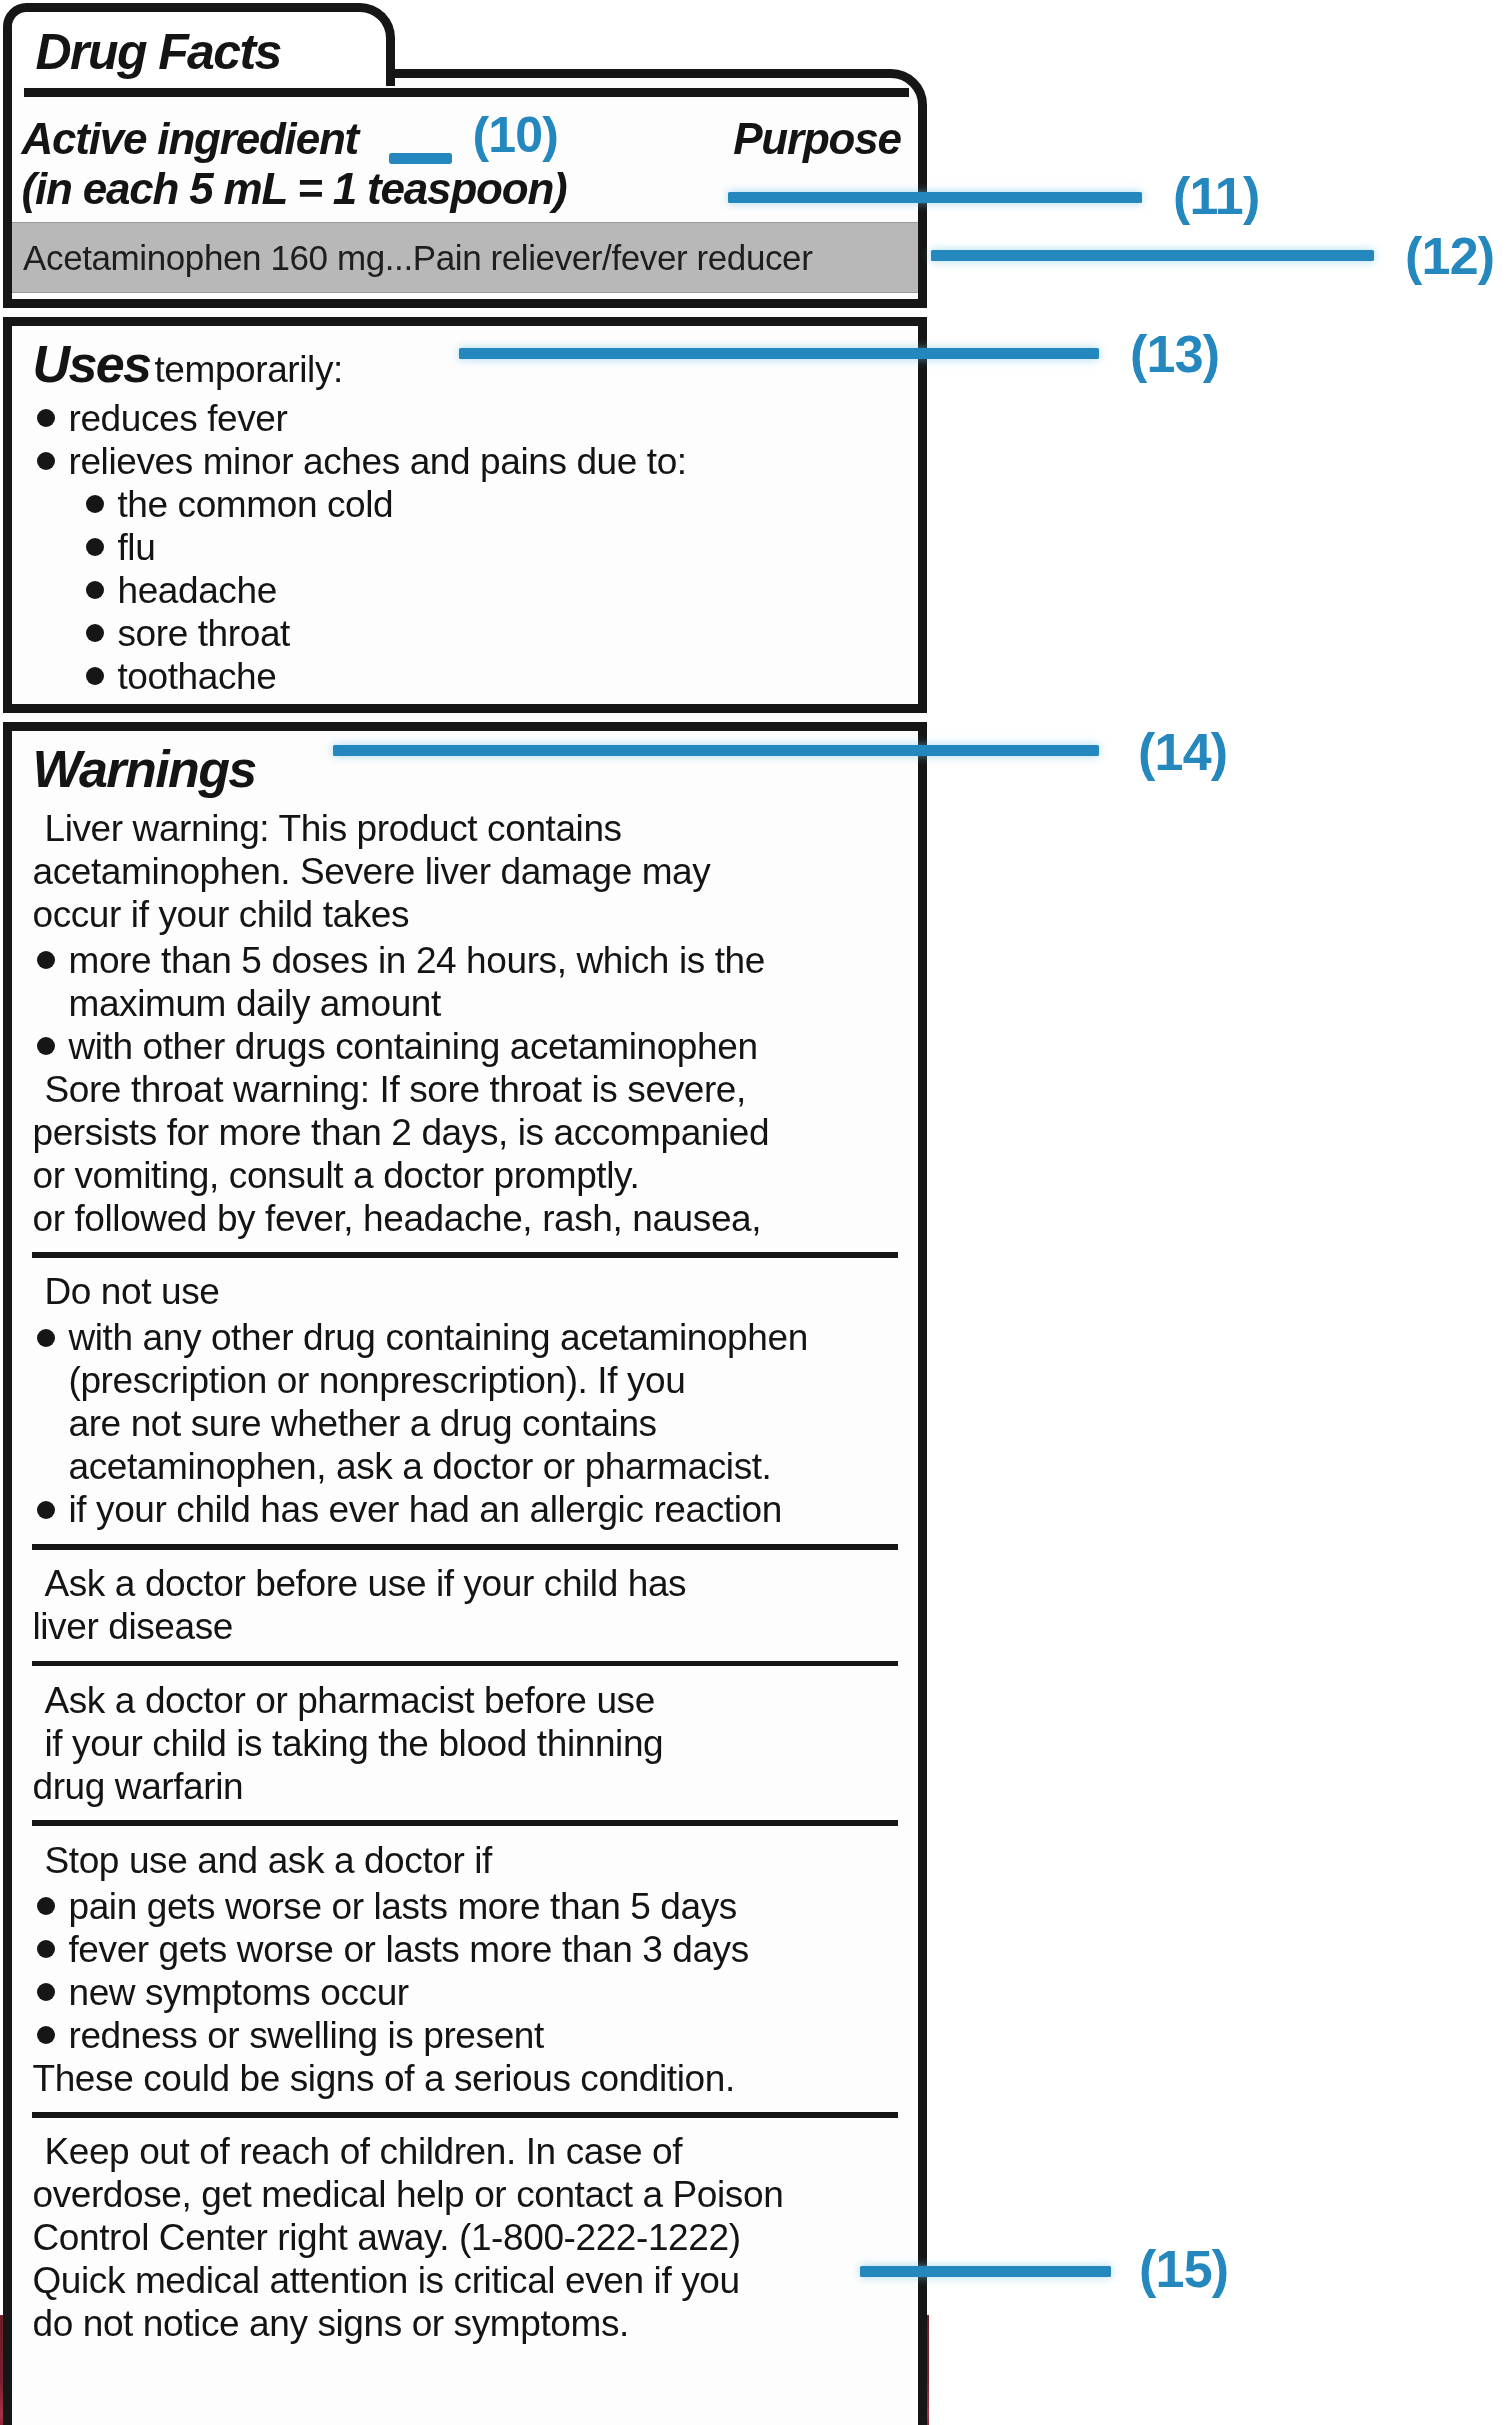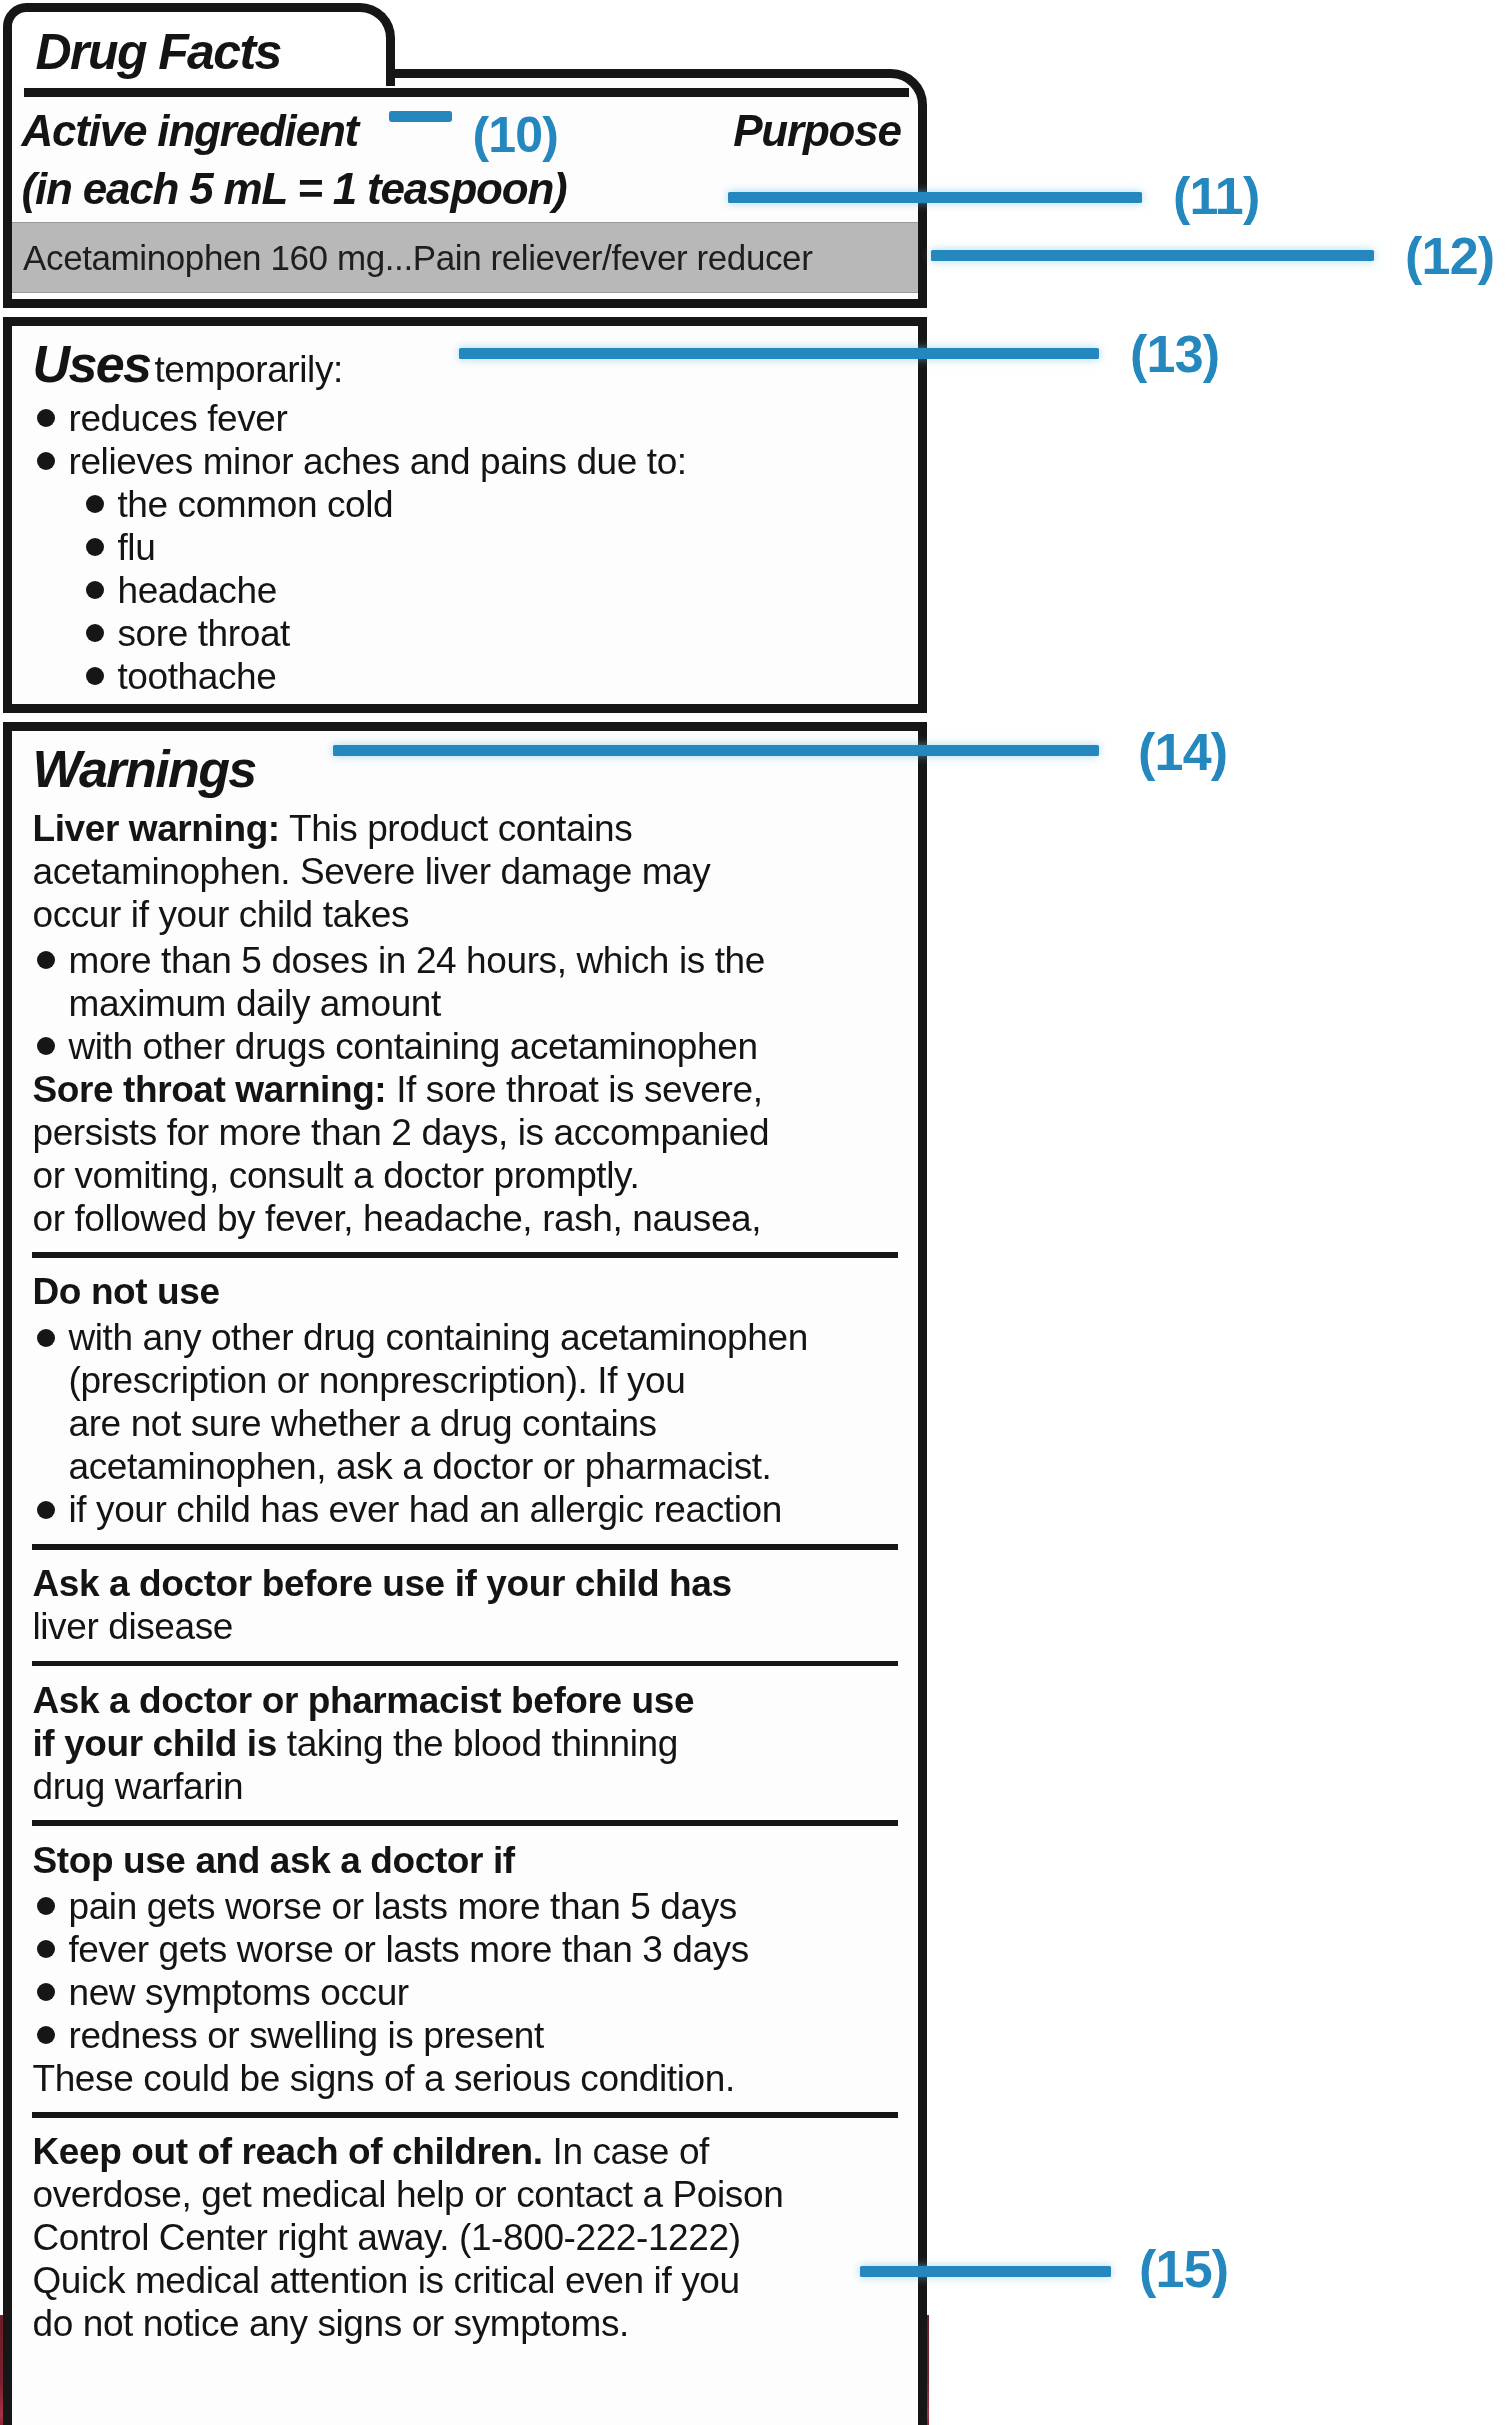--- a/index.html
+++ b/index.html
@@ -20,21 +20,21 @@
   }
   .tab {
     position:absolute; left:3.1px; top:3.1px; width:392px; height:83px; z-index:5;
     background:#ffffff; border:9.4px solid #161616; border-bottom:none;
     border-radius:23.5px 35px 0 0; padding:11px 0 0 23.5px;
   }
   .tab-title { font-size:50px; font-weight:bold; font-style:italic; letter-spacing:-1.6px; white-space:nowrap; }
   .heavy-rule { position:absolute; left:23.5px; top:88px; width:885px; height:9.4px; background:#161616; z-index:6; }
 
   .header-box { top:69px; height:239px; border-radius:0 36px 0 0; }
-  .ai-row { position:absolute; top:28px; left:9.4px; right:17.3px; display:flex; align-items:flex-start; white-space:nowrap; }
+  .ai-row { position:absolute; top:28px; left:9.4px; right:17.3px; display:flex; align-items:flex-end; white-space:nowrap; }
   .h-ital { font-size:44px; font-weight:bold; font-style:italic; letter-spacing:-1.2px; }
   .blue-dash { width:63px; height:11px; border-radius:2.4px; margin:4.7px 20.4px 0 31px; flex:none; }
   .spacer { flex:1; }
   .unit-row { position:absolute; top:86px; left:9.4px; white-space:nowrap; }
   .gray-bar {
     position:absolute; top:144px; left:0; right:0; height:71px; background:#b8b8b8;
     border-top:1.6px solid #9a9a9a; border-bottom:1.6px solid #9a9a9a;
     display:flex; align-items:center; padding-left:11px;
     font-size:35px; color:#1e1e1e; letter-spacing:-0.4px; white-space:nowrap;
   }
@@ -46,21 +46,21 @@
 
   .warn-box { top:722px; height:2014px; border-radius:0 0 46px 46px; padding:7.8px 14px 0 20.4px; }
 
   ul.blist { list-style:none; margin-top:3.1px; }
   ul.blist li { display:flex; }
   ul.blist li .dot { width:18px; height:18px; border-radius:50%; background:#161616; margin:12.6px 13.3px 0 4.7px; flex:none; }
   ul.blist li.sub { margin-left:49px; }
   .line { display:block; white-space:pre; }
   .para { margin:0; }
   .rule { height:5.5px; background:#161616; margin:12.6px 6.3px 12.6px 0; }
-  b.lead { font-weight:bold; }
+  b.lead { font-weight:normal;margin-left:12px; }
 
   .tri {
     position:absolute; right:19px; bottom:31px; width:0; height:0;
     border-top:21px solid transparent; border-bottom:21px solid transparent;
     border-left:38px solid #111;
   }
 
   
   .cl { position:absolute; height:11px; z-index:7; border-radius:1.6px;
         box-shadow:0 0 9.4px rgba(110,190,230,0.6); }

